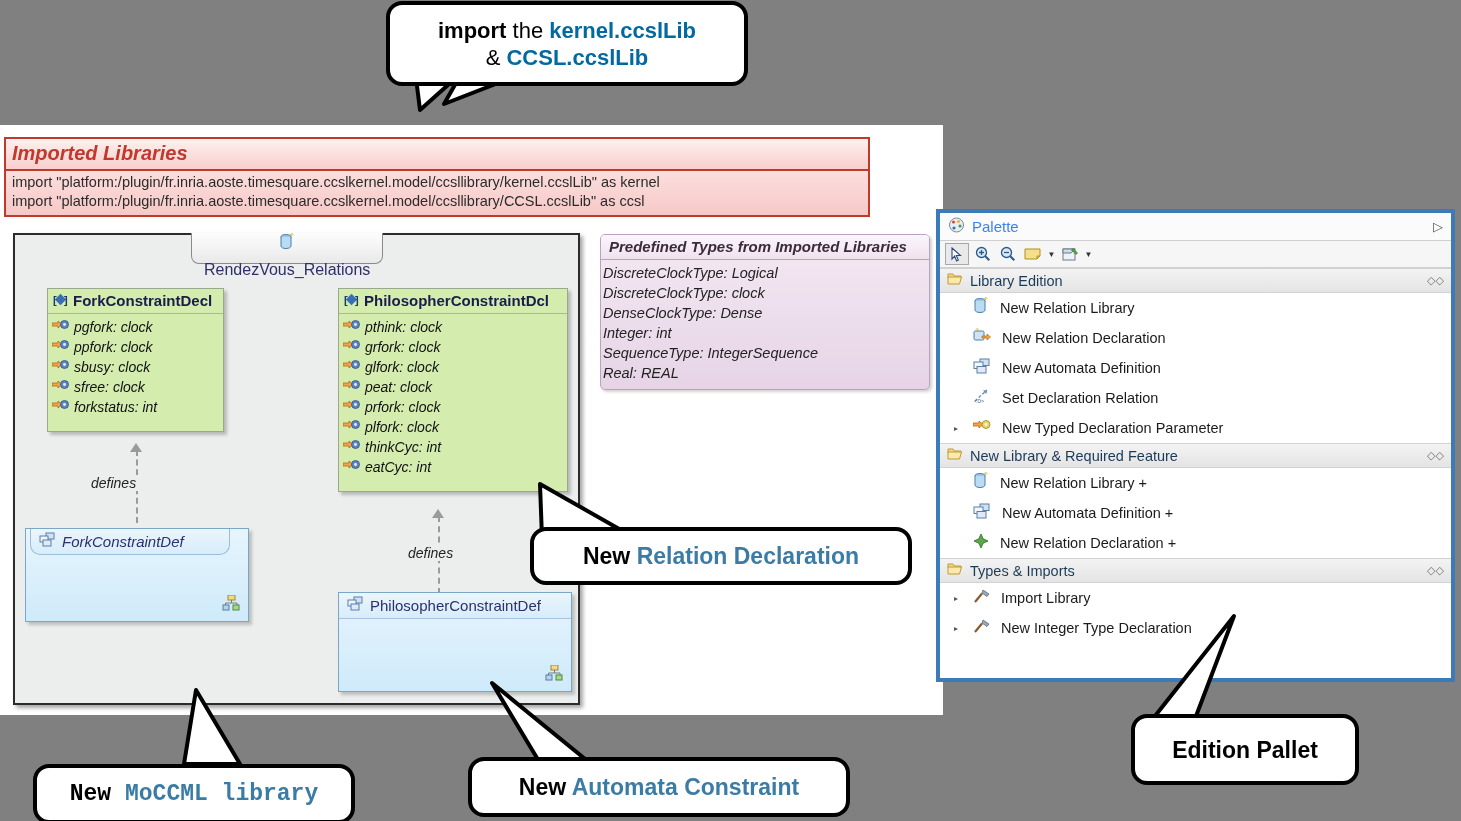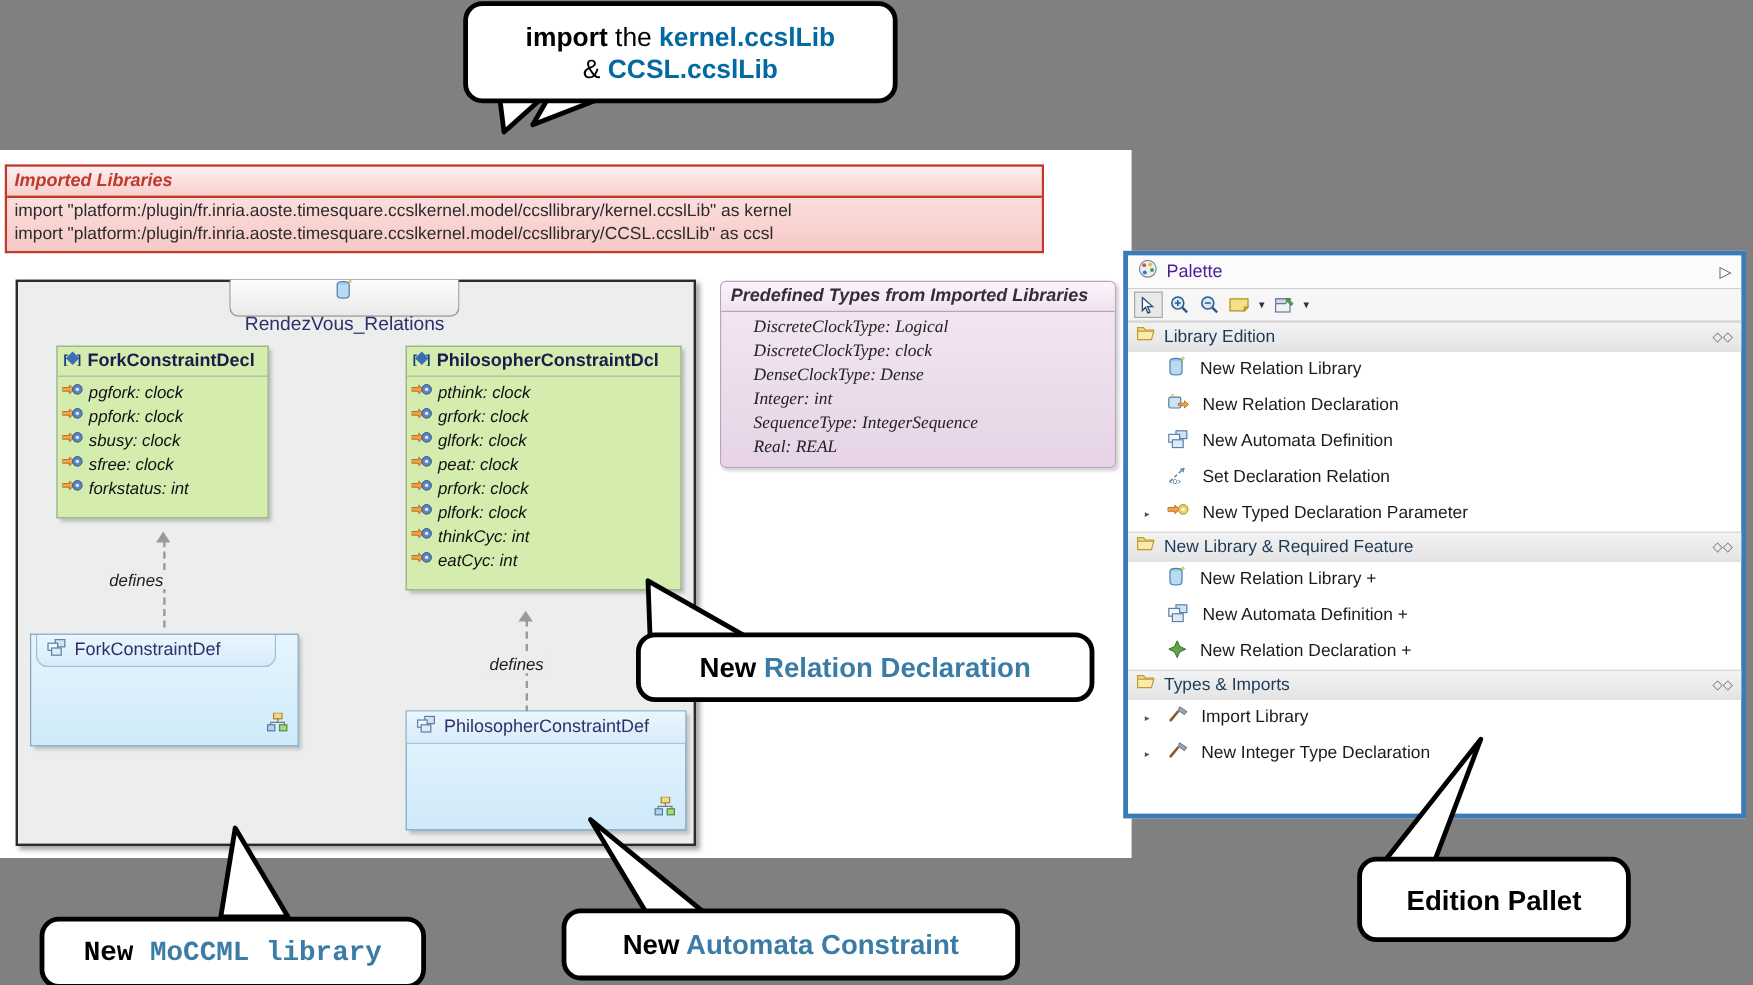--- a/index.html
+++ b/index.html
@@ -8,21 +8,21 @@
     background:#808080;
     font-family:"Liberation Sans", sans-serif;
   }
   
   #white-canvas{position:absolute;left:0;top:125px;width:943px;height:590px;background:#ffffff;}
 
   
   #imported-note{position:absolute;left:4px;top:137px;width:866px;border:2px solid #c0392b;
      box-sizing:border-box;background:#fbe2e2;}
   #imported-note .hdr{padding:3px 6px 4px 6px;font-style:italic;font-weight:bold;color:#c0392b;
-     font-size:15px;background:linear-gradient(to bottom,#fdf0ef,#f8cfcd);
+     font-size:20px;background:linear-gradient(to bottom,#fdf0ef,#f8cfcd);
      border-bottom:2px solid #c0392b;}
   #imported-note .body{padding:2px 6px 4px 6px;background:linear-gradient(to bottom,#fbdedd,#f6c9c7);}
   #imported-note .body div{font-size:14.5px;color:#2b2b2b;line-height:19px;white-space:nowrap;}
 
   
   #diagram{position:absolute;left:13px;top:233px;width:567px;height:472px;
      background:#eceded;border:2px solid #2b2b2b;box-sizing:border-box;
      box-shadow:3px 3px 4px rgba(0,0,0,.35);}
   #diagram-tab{position:absolute;left:176px;top:-2px;height:30px;
      background:linear-gradient(to bottom,#fdfdfd,#e9e9e9);
@@ -43,45 +43,45 @@
   #phil-decl{left:338px;top:288px;width:228px;}
 
   
   .def-box{position:absolute;background:linear-gradient(to bottom,#e6f5fd,#cfeafa);
      border:1px solid #7ba7c7;box-shadow:3px 3px 3px rgba(0,0,0,.2);}
   #fork-def{left:25px;top:528px;width:222px;height:92px;}
   #phil-def{left:338px;top:592px;width:232px;height:98px;}
   .def-head{display:flex;align-items:center;gap:6px;padding:3px 8px 4px 8px;font-size:15px;color:#2f2f6b;
      white-space:nowrap;background:linear-gradient(to bottom,#eaf6fd,#d7ecfa);}
   #fork-def .def-head{border:1px solid #9dbdd6;border-top:none;border-radius:0 0 10px 10px;
-     margin:0 18px 16px 4px;}
+     margin:0 18px 16px 4px;font-style:italic;}
   #phil-def .def-head{border-bottom:1px solid #a7c6dd;}
   .def-corner{position:absolute;right:8px;bottom:6px;}
 
   
   .defines-line{position:absolute;border-left:2px dashed #9a9a9a;}
   .defines-lbl{position:absolute;font-size:14px;font-style:italic;color:#222;background:#eceded;padding:0 3px;}
   .gen-arrow{position:absolute;width:0;height:0;border-left:6px solid transparent;
      border-right:6px solid transparent;border-bottom:9px solid #9a9a9a;}
 
   
   #types-note{position:absolute;left:600px;top:234px;width:330px;
      border:1px solid #b9a3bf;border-radius:5px;box-sizing:border-box;overflow:hidden;
      background:linear-gradient(to bottom,#f4e9f3,#e6d4e6);box-shadow:2px 2px 3px rgba(0,0,0,.18);}
   #types-note .hdr{padding:3px 8px 4px 8px;font-style:italic;font-weight:bold;font-size:15px;color:#3a2a3a;
      background:linear-gradient(to bottom,#fbf5fb,#efe2ef);border-bottom:1px solid #b9a3bf;}
-  #types-note .body{padding:3px 10px 6px 27px;font-family:Liberation Serif, serif;}
+  #types-note .body{padding:3px 10px 6px 2px;}
   #types-note .body div{font-size:14.5px;font-style:italic;color:#222;line-height:20px;white-space:nowrap;}
 
   
   #palette{position:absolute;left:936px;top:209px;width:519px;height:473px;
      background:#ffffff;border:4px solid #3b7cb8;box-sizing:border-box;}
   #palette-title{display:flex;align-items:center;gap:7px;height:27px;padding:0 8px;
      border-bottom:1px solid #cfcfcf;background:#fbfbfb;}
-  #palette-title .t{font-size:15px;color:#4c1d95;flex:1;}
+  #palette-title .t{font-size:15px;color:#3b82f6;flex:1;}
   #palette-toolbar{display:flex;align-items:center;gap:3px;height:26px;padding:0 5px;
      border-bottom:1px solid #cfcfcf;background:#f6f6f6;}
   .tb-btn{width:22px;height:20px;display:flex;align-items:center;justify-content:center;}
   .tb-btn.sel{border:1px solid #a8a8a8;background:#e9e9e9;}
   .tb-caret{width:9px;height:20px;display:flex;align-items:center;justify-content:center;font-size:8px;color:#333;}
 
   .drawer-hdr{display:flex;align-items:center;gap:6px;height:23px;padding:0 7px;
      background:linear-gradient(to bottom,#f3f3f3,#e4e4e4);border-top:1px solid #d2d2d2;
      border-bottom:1px solid #d2d2d2;}
   .drawer-hdr .t{font-size:14.5px;color:#1b3a57;flex:1;white-space:nowrap;}

